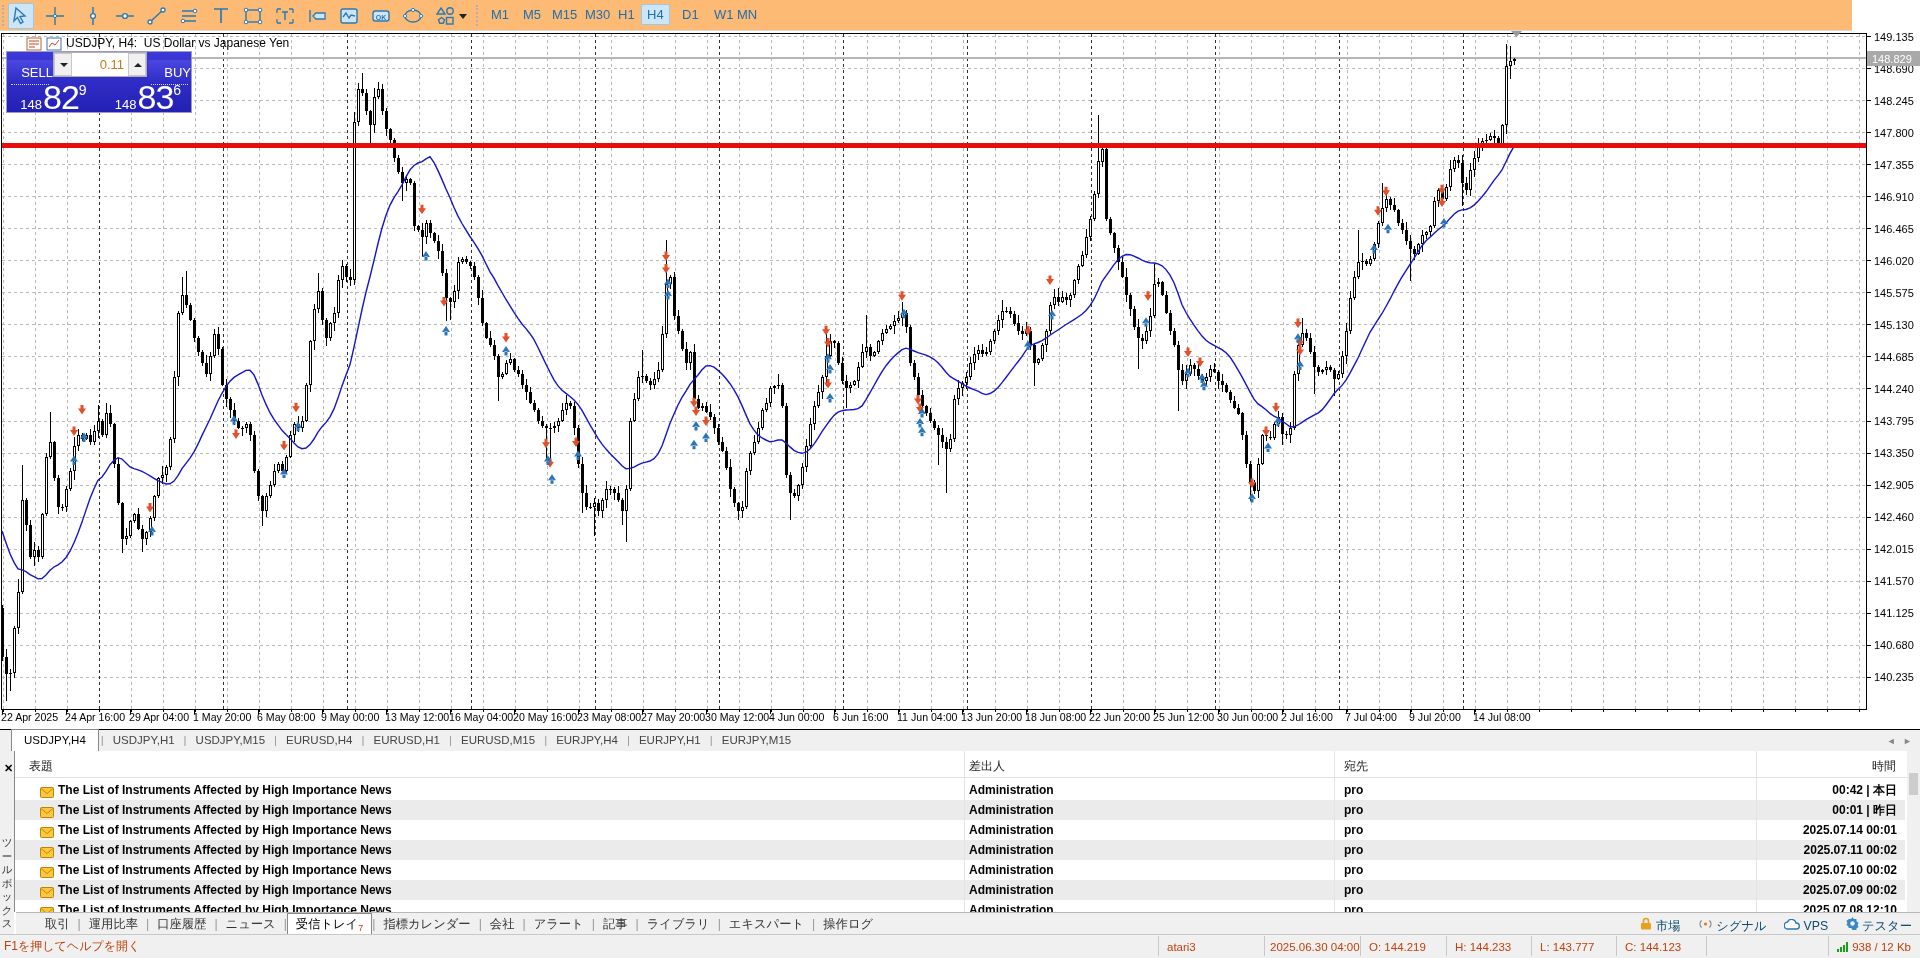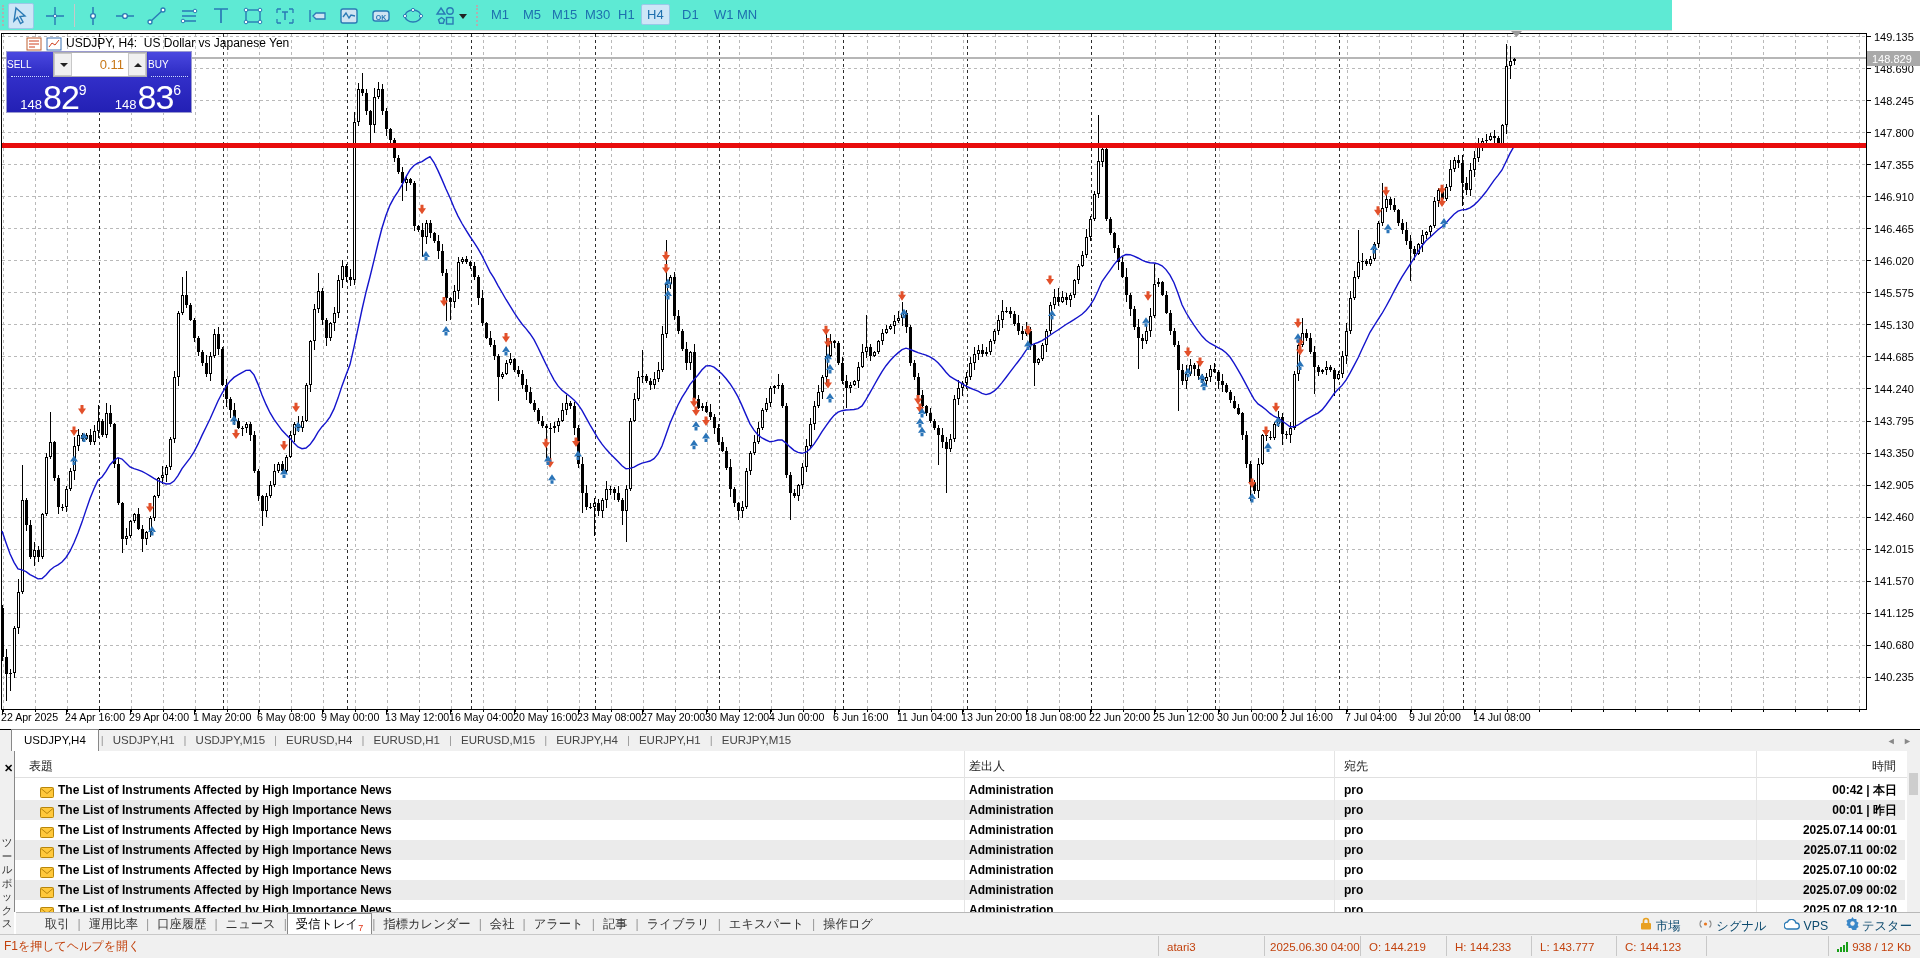--- a/index.html
+++ b/index.html
@@ -1,24 +1,24 @@
 <!DOCTYPE html>
 <html><head><meta charset="utf-8"><style>
 *{margin:0;padding:0;box-sizing:border-box}
 html,body{width:1920px;height:958px;overflow:hidden;font-family:"Liberation Sans",sans-serif;background:#fff}
-#toolbar{position:absolute;left:0;top:0;width:1672px;height:31px;background:#5eead4;border-bottom:1px solid #d8d8d8}
+#toolbar{position:absolute;left:0;top:0;width:1852px;height:31px;background:#fdba74;border-bottom:1px solid #d8d8d8}
 .tbi{position:absolute;top:3px;width:26px;height:26px;display:flex;align-items:center;justify-content:center;border-radius:2px}
 .tbi.sel{background:#cde6f7;border:1px solid #9ac9e8}
 .grip{position:absolute;top:5px;height:21px;width:3px;border-left:2px dotted #b0b0b0}
 .vsep{position:absolute;top:4px;height:23px;width:1px;background:#c8c8c8}
 .tf{position:absolute;top:5px;font-size:13px;color:#1d6fae;font-weight:400;padding:2px 4px}
 .tf.sel{background:#cde6f7;border:1px solid #9ac9e8;border-radius:2px;top:4px;padding:2px 5px}
 #chart{position:absolute;left:0;top:0;width:1920px;height:729px}
 #obook{position:absolute;left:6px;top:51px;width:186px;height:62px;background:linear-gradient(#3d39d8,#2320b4);border:1px solid #9a9ad0}
-#obook .btn{position:absolute;top:0;height:26px;color:#fff;font-size:10px;text-align:left;line-height:25px;background:linear-gradient(#4a48e0,#2a28c0)}
+#obook .btn{position:absolute;top:8px;height:26px;color:#fff;font-size:13px;text-align:right;line-height:25px;background:linear-gradient(#4a48e0,#2a28c0)}
 #obook .sellb{left:0;width:46px}
 #obook .buyb{right:0;width:43px}
 .dotu{position:absolute;left:8%;right:8%;bottom:1px;border-bottom:1px dotted #cfd8ff}
 #obook .spin{position:absolute;left:46px;top:0;width:94px;height:25px;background:#fff;border:1px solid #b0b0b0}
 #obook .sbtn{position:absolute;top:0;width:18px;height:23px;background:#f0f0f0;border:1px solid #c8c8c8}
 .caret-d{position:absolute;left:5px;top:9px;border:4px solid transparent;border-top-color:#222}
 .caret-u{position:absolute;left:5px;top:5px;border:4px solid transparent;border-bottom-color:#222}
 #obook .sval{position:absolute;left:18px;right:18px;top:0;height:23px;font-size:13px;color:#c87818;text-align:right;line-height:23px;padding-right:4px}
 #obook .pricebox{position:absolute;top:26px;height:35px}
 .p148{font-size:13px;color:#fff;margin-right:1px}

